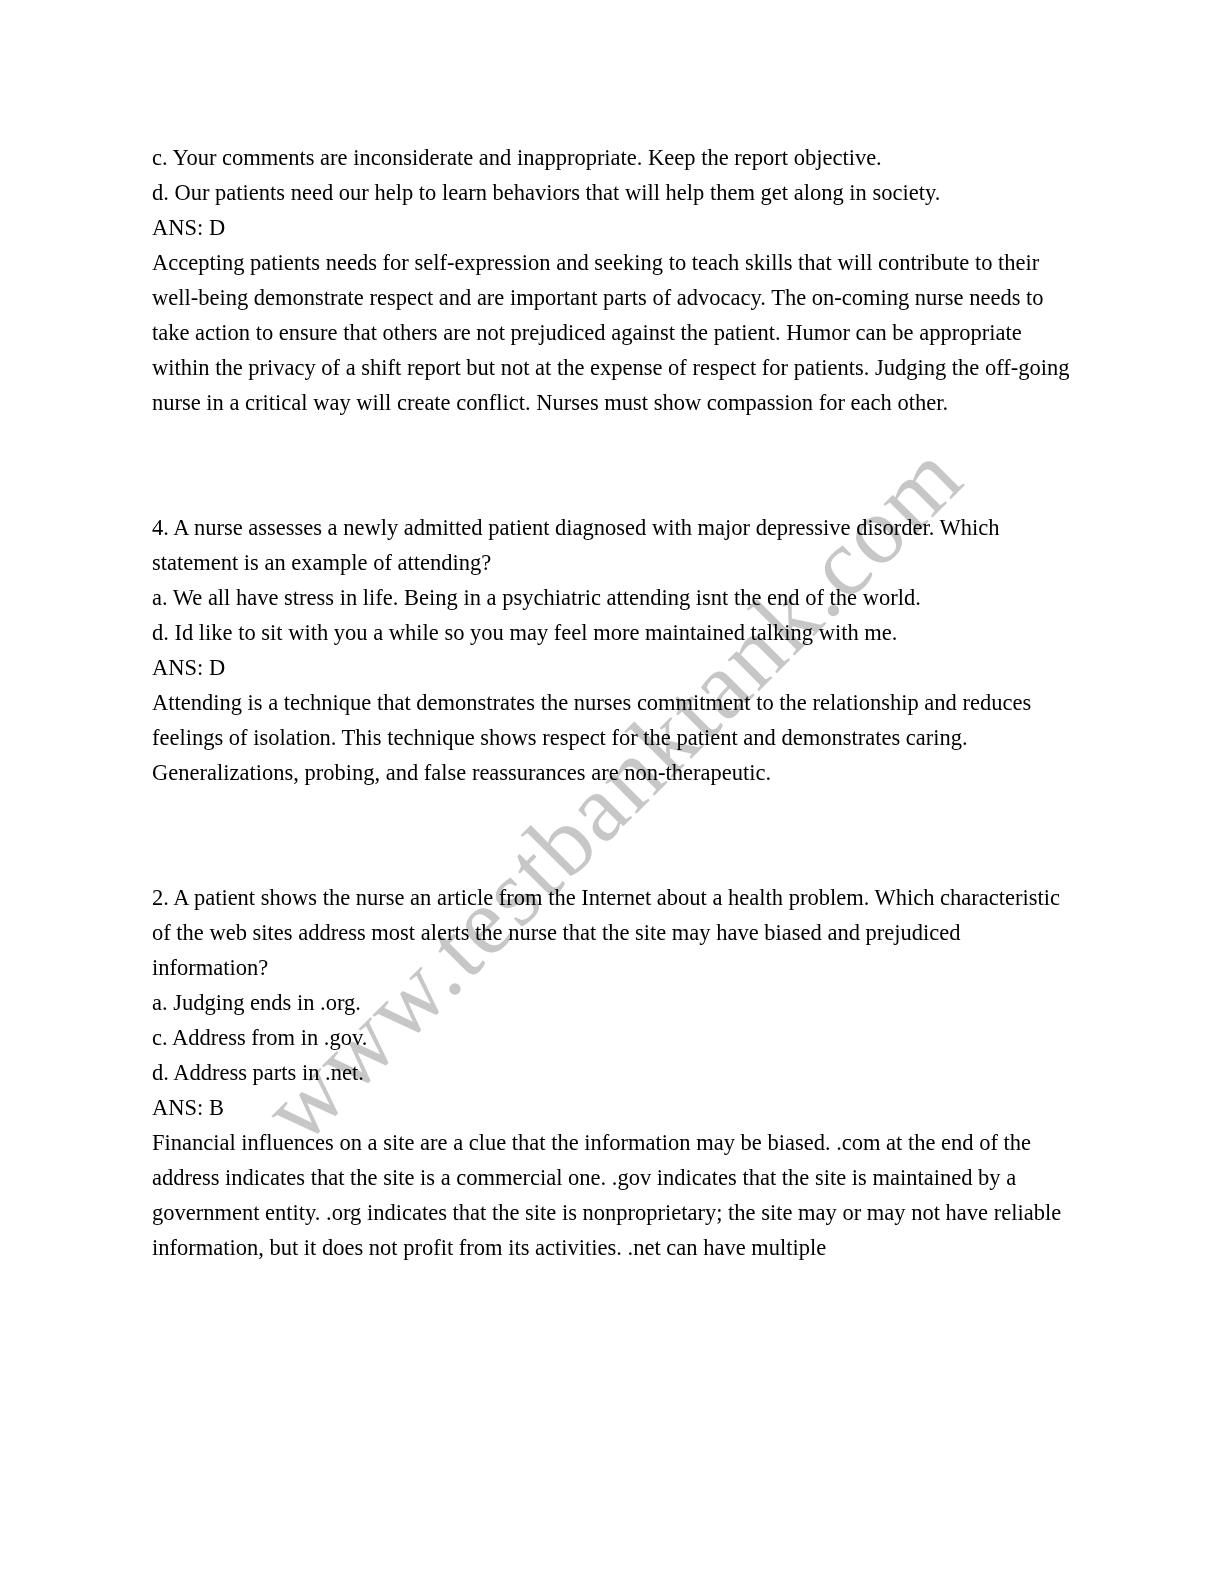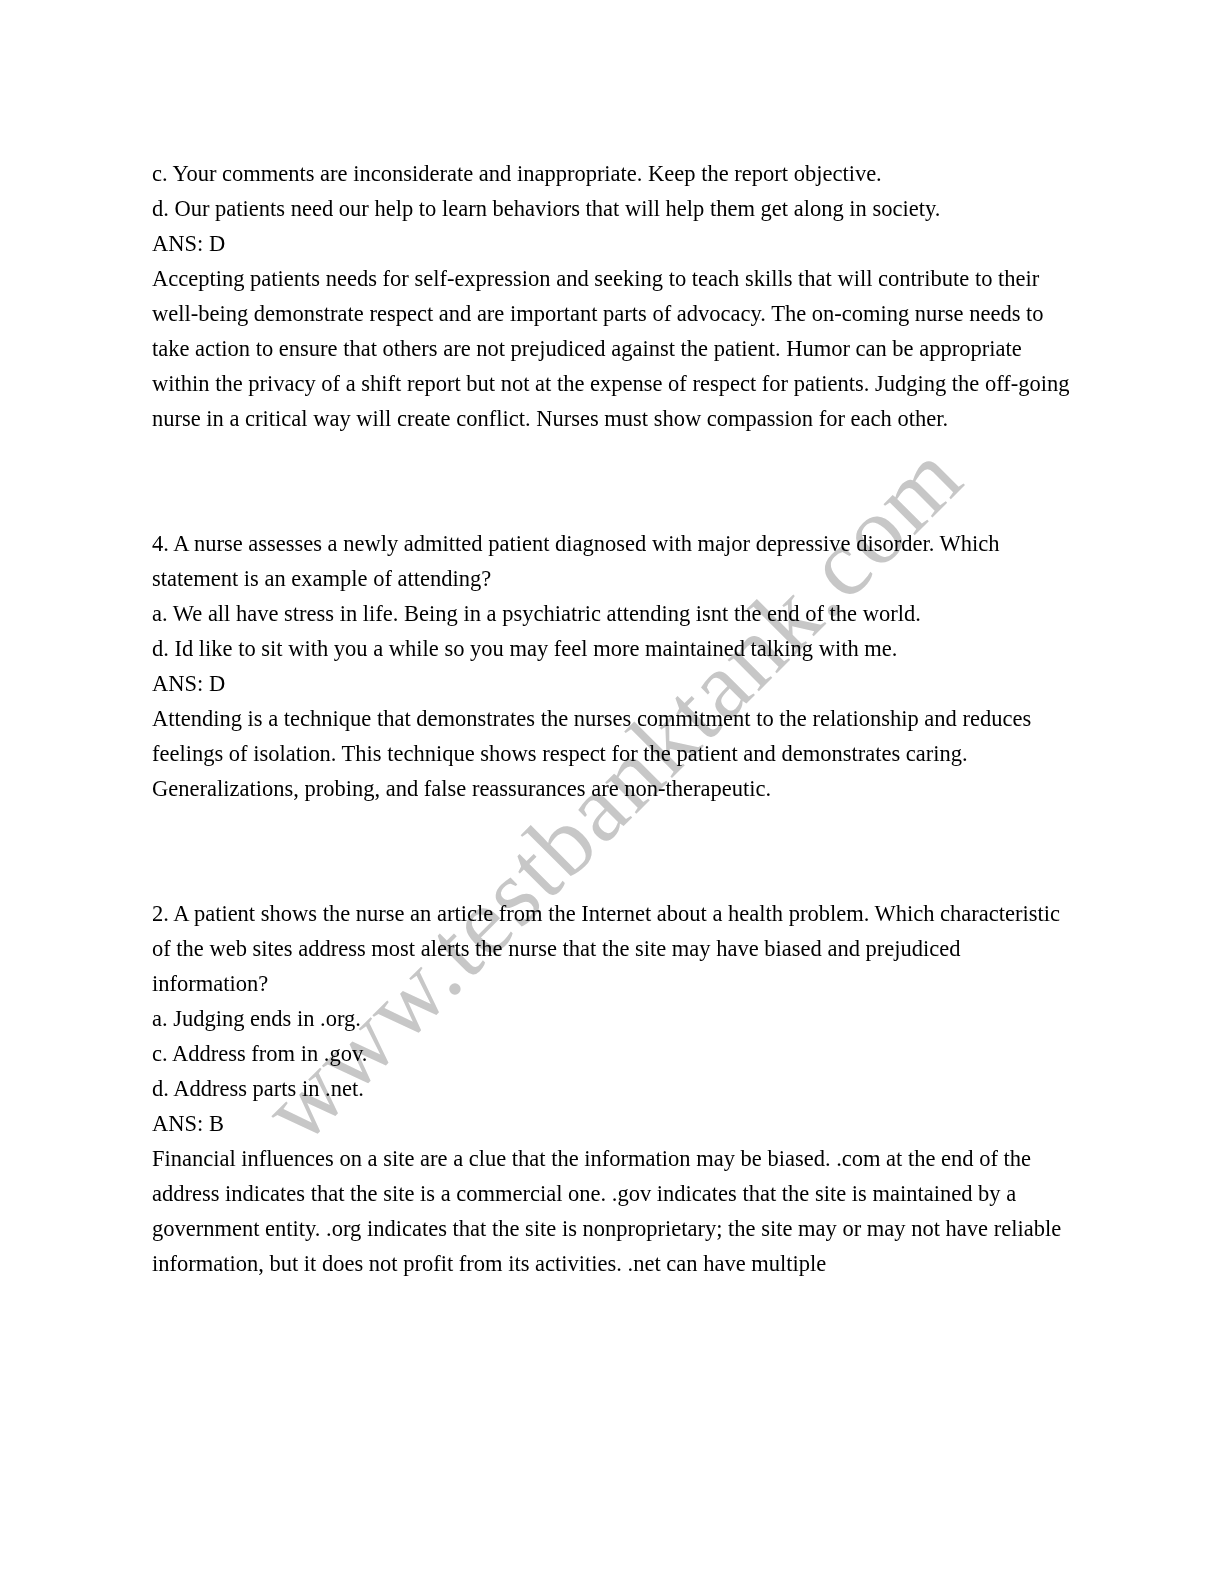--- a/index.html
+++ b/index.html
@@ -38,21 +38,21 @@
     top: 140px;
     left: 152px;
     width: 922px;
     z-index: 1;
     color: #000000;
     font-size: 22.5px;
     line-height: 35px;
   }
   .content p { margin: 0; }
   .section { margin-top: 90px; }
-  .section:first-child { margin-top: 16px; }
+  .section:first-child { margin-top: 0; }
 </style>
 </head>
 <body>
 
 <div class="page">
 
   <div class="watermark">www.testbanktank.com</div>
 
   <div class="content">
 

